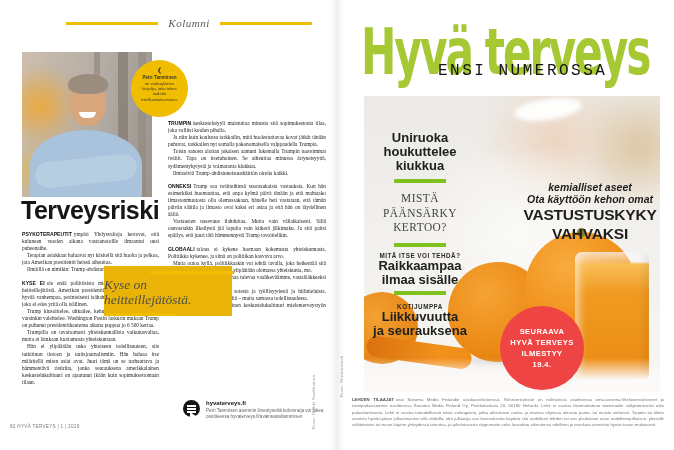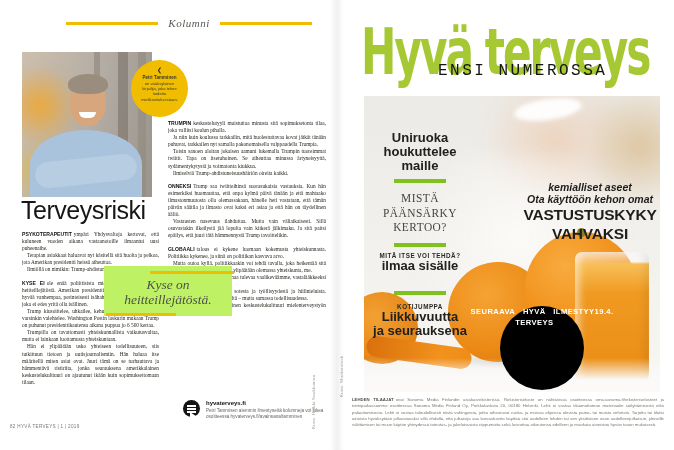--- a/index.html
+++ b/index.html
@@ -27,35 +27,35 @@
   .pl-head{left:48px;top:28px;width:36px;height:46px;background:#d7a67c;border-radius:46%;}
   .pl-hair{left:46px;top:22px;width:40px;height:20px;background:#9b8d7d;border-radius:50% 50% 40% 40%;}
   .pl-smile{left:57px;top:60px;width:17px;height:6px;background:#fff;border-radius:0 0 10px 10px;}
 
   .bio-circle{position:absolute;left:131px;top:60px;width:57px;height:57px;border-radius:50%;
               background:#f0bd00;text-align:center;color:#3e3c2c;padding-top:7px;box-sizing:border-box;}
   .bio-chev{font-size:6px;line-height:7px;display:block;color:#2f2d20;}
   .bio-name{display:block;font-weight:bold;font-size:4.6px;line-height:6px;margin-top:1px;}
   .bio-text{display:block;font-size:4.1px;line-height:5.2px;padding:0 6px;}
 
-  .headline{position:absolute;left:21px;top:196px;font-weight:normal;font-size:25px;
+  .headline{position:absolute;left:21px;top:196px;font-weight:bold;font-size:25px;
             letter-spacing:-.5px;color:#161616;}
 
   .col{position:absolute;font-family:"Liberation Serif",serif;font-size:5.3px;line-height:7.1px;
        color:#26261f;text-align:justify;}
   .col1{left:22px;top:231px;width:137px;height:192px;overflow:hidden;}
   .col2{left:168px;top:120px;width:158px;height:272px;overflow:hidden;}
   .bp{margin:0;}
   .bp.gap{margin-top:6px;}
   .bp.ind{text-indent:5px;}
   .lead{font-family:"Liberation Sans",sans-serif;font-size:5.1px;margin-right:2px;color:#111;}
   .lead:empty{margin-right:0;}
 
-  .pullquote{position:absolute;left:104px;top:266px;width:128px;height:50px;background:#bef264;
-             text-align:center;}
+  .pullquote{position:absolute;left:104px;top:266px;width:128px;height:50px;background:#eab308;
+             }
   .pq-rule-top{position:absolute;right:-2px;top:5px;width:84px;height:3px;background:#f0bd00;}
   .pq-rule-bot{position:absolute;left:2px;bottom:0px;width:70px;height:3px;background:#f0bd00;}
   .pq-line{display:block;font:italic 13.5px "Liberation Serif",serif;color:#4c5048;line-height:15px;}
   .pq-line1{margin-top:11px;}
 
   .webbox{position:absolute;left:183px;top:399px;width:145px;}
   .wb-circle{position:absolute;left:0;top:1px;width:17px;height:17px;border-radius:50%;background:#151515;}
   .wb-bar{position:absolute;left:4px;width:9px;height:1.7px;background:#fff;}
   .wb-b1{top:5px;}.wb-b2{top:8px;}.wb-b3{top:11px;}
   .wb-cursor{position:absolute;left:7px;top:13px;width:8px;height:10px;background:#fff;
@@ -114,22 +114,22 @@
   .t3l{top:252px;}
   .t3{top:259px;}
   .t4l{top:303px;}
   .t4{top:310px;}
 
   .teaser-right{position:absolute;left:520px;top:181px;width:140px;text-align:center;z-index:4;color:#1d1d1b;}
   .tr-it{display:block;font:italic 600 10.5px "Liberation Sans",sans-serif;line-height:12px;}
   .tr-caps{display:block;font-weight:bold;font-size:15.5px;line-height:19px;letter-spacing:-.2px;}
 
   .next-circle{position:absolute;left:500px;top:306px;width:84px;height:84px;border-radius:50%;
-               background:#000000;z-index:4;text-align:center;color:#fff;
-               display:flex;flex-direction:row;justify-content:center;}
+               background:#ef4444;z-index:4;text-align:center;color:#fff;
+               display:flex;flex-direction:column;justify-content:center;}
   .nc-line{display:block;font-weight:bold;font-size:7.6px;line-height:11px;letter-spacing:.4px;}
 
   .fineprint{position:absolute;left:352px;top:397px;width:312px;font-size:4.3px;line-height:6.3px;
              color:#77776f;text-align:justify;}
   .fp-lead{font-weight:bold;color:#55554e;margin-right:2px;}
 </style>
 </head>
 <body>
 
 <div id="spread">
@@ -228,33 +228,34 @@
       <div class="pr-shadowA"></div>
       <div class="pr-orangeA"></div>
       <div class="pr-stem"></div>
       <div class="pr-glass"></div>
       <div class="pr-table"></div>
     </div>
 
     <div class="teaser-col t-bold t1">
       <span>Uniruoka</span>
       <span>houkuttelee</span>
-      <span>maille</span>
+      <span>kiukkua</span>
     </div>
     <div class="rule r1"></div>
 
     <div class="teaser-col t2">
       <span>MISTÄ</span>
       <span>PÄÄNSÄRKY</span>
       <span>KERTOO?</span>
     </div>
     <div class="rule r2"></div>
 
     <div class="teaser-col t-label t3l">MITÄ ITSE VOI TEHDÄ?</div>
     <div class="teaser-col t-bold t3">
+      <span>Raikkaampaa</span>
       <span>ilmaa sisälle</span>
     </div>
     <div class="rule r3"></div>
 
     <div class="teaser-col t-label t4l">KOTIJUMPPA</div>
     <div class="teaser-col t-bold t4">
       <span>Liikkuvuutta</span>
       <span>ja seurauksena</span>
     </div>
 

